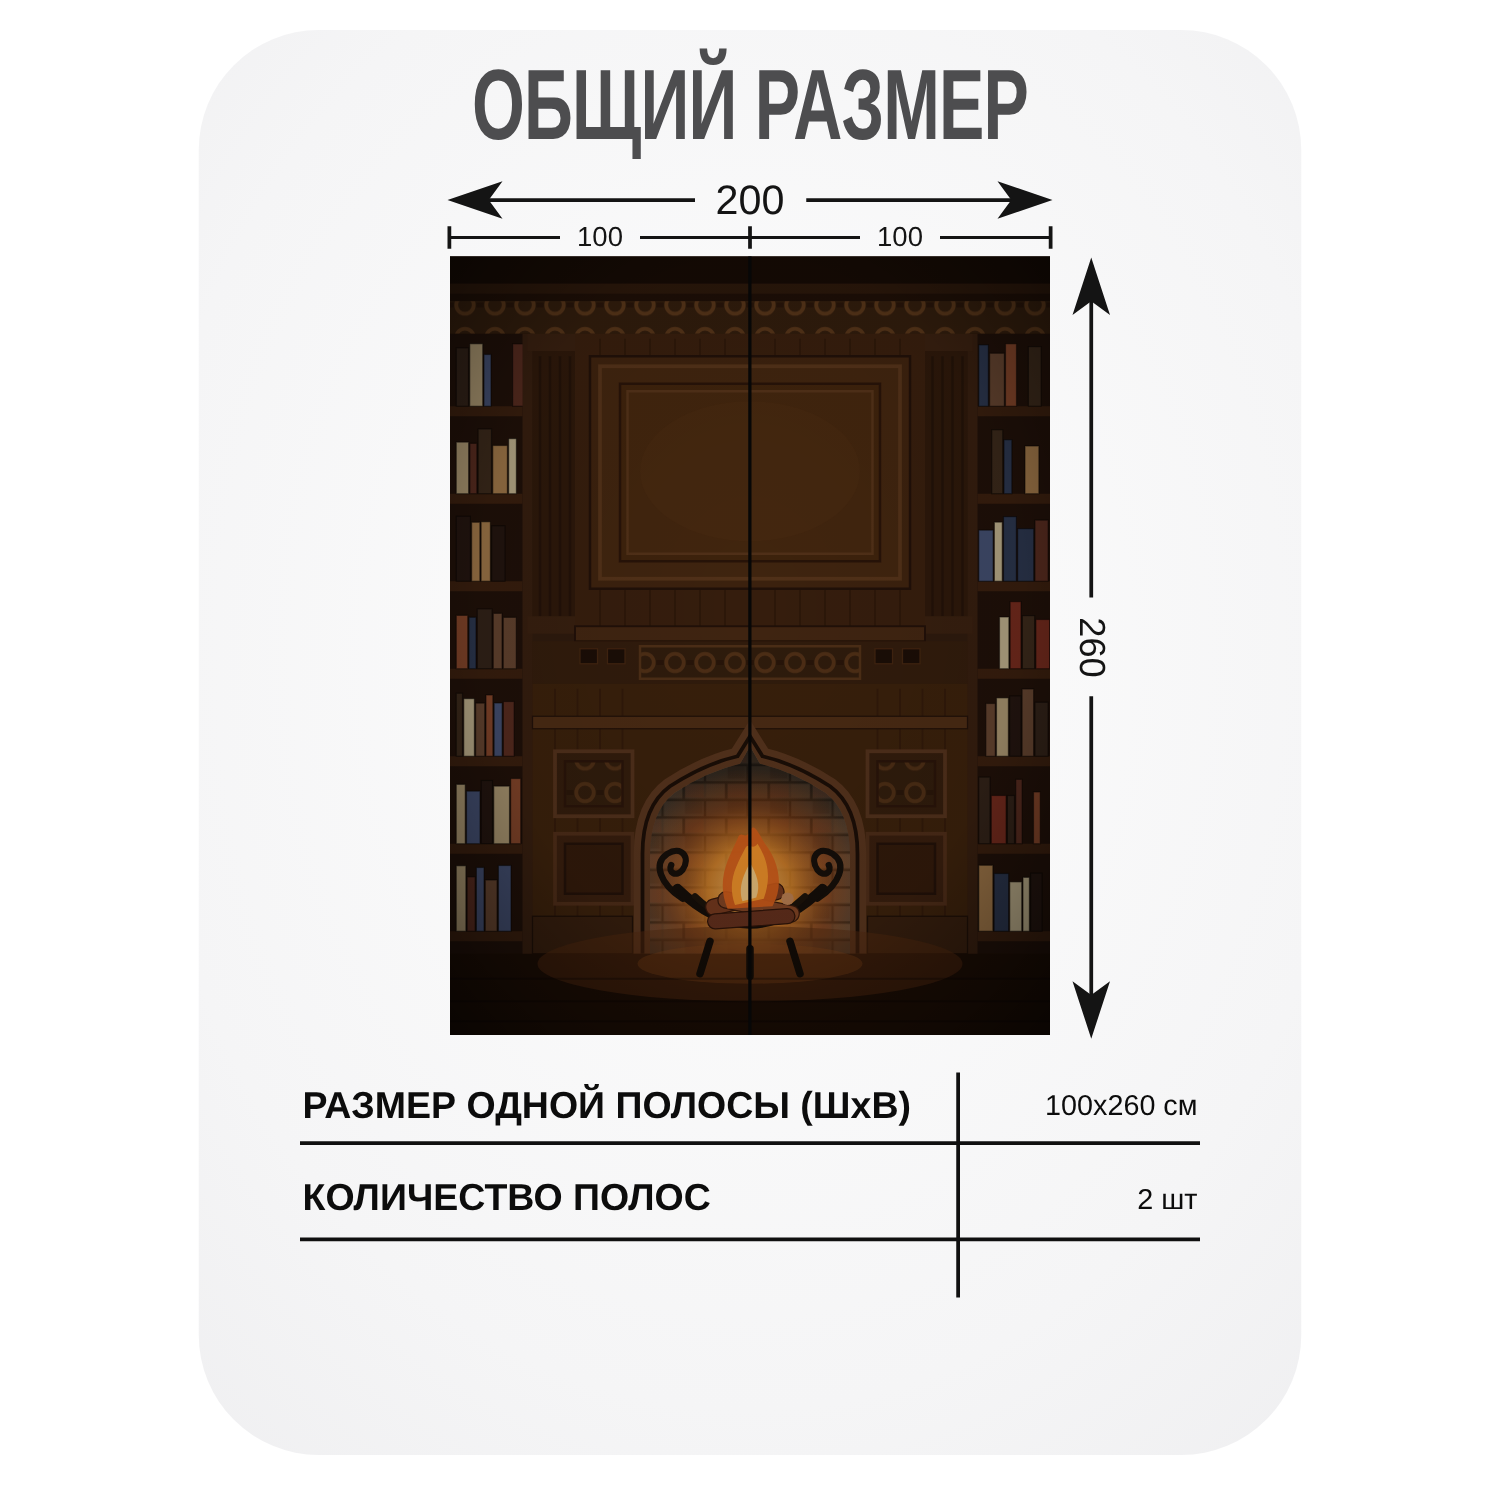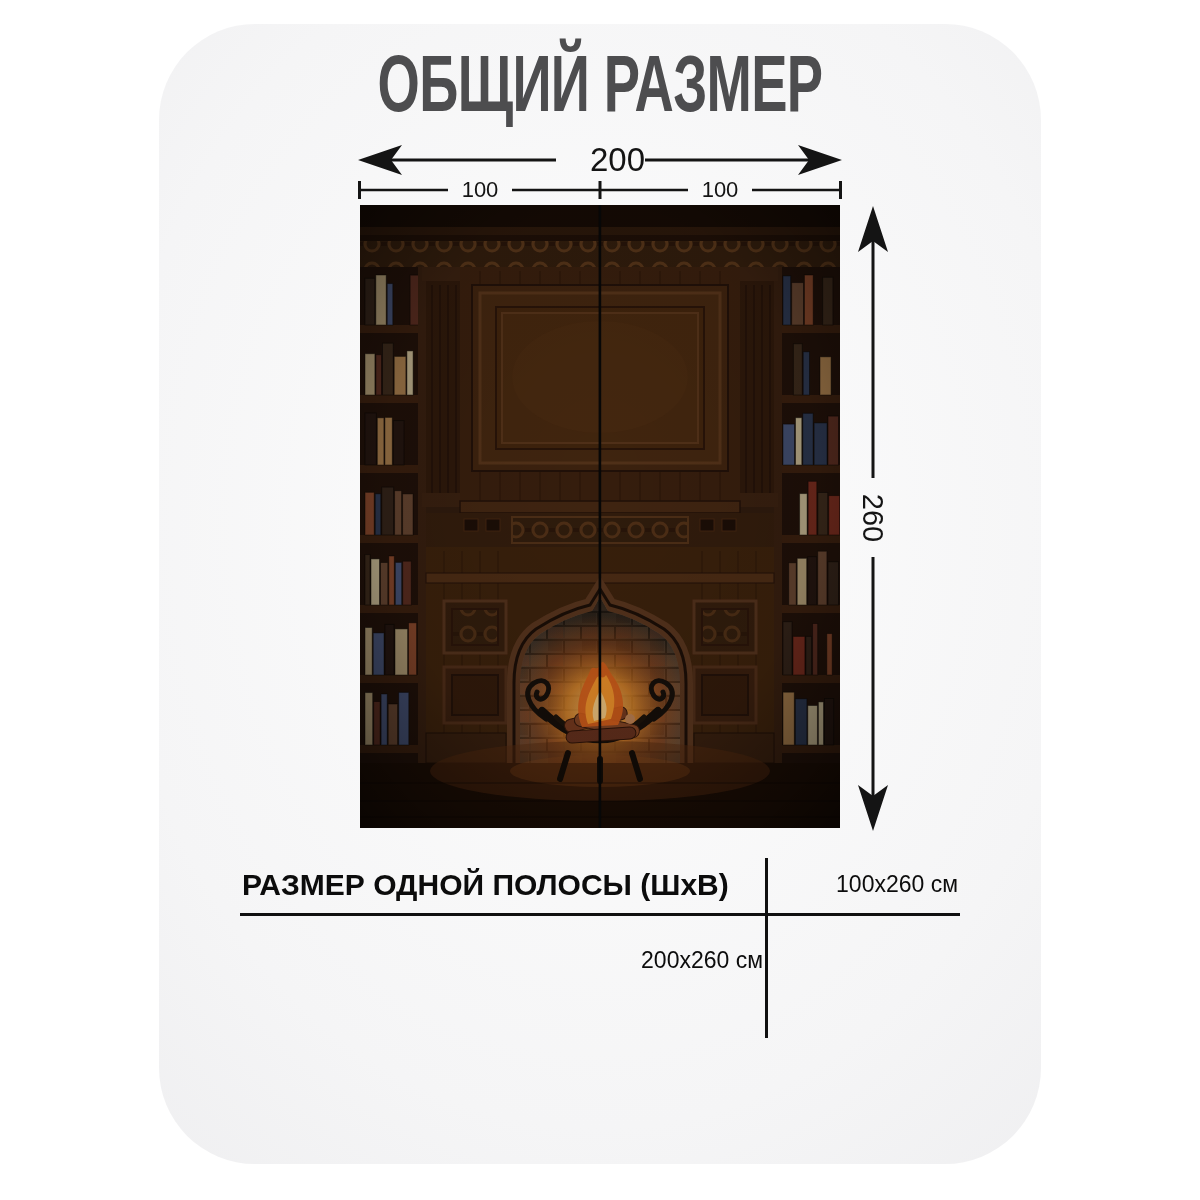--- a/index.html
+++ b/index.html
@@ -15,21 +15,21 @@
   }
   .title{
     position:absolute;left:159px;top:40px;width:882px;height:88px;
     line-height:88px;text-align:center;
     font-size:80px;font-weight:bold;color:#4d4d4f;letter-spacing:-1px;
     transform:scaleX(.68);transform-origin:50% 50%;
     white-space:nowrap;
   }
   .dims{position:absolute;left:0;top:0;pointer-events:none;}
   .dimlabel{position:absolute;color:#141414;text-align:center;white-space:nowrap;}
-  .lab-200{left:555px;top:141px;width:90px;font-size:33px;height:38px;line-height:38px;text-align:right;}
+  .lab-200{left:555px;top:141px;width:90px;font-size:33px;height:38px;line-height:38px;}
   .lab-100L{left:440px;top:176px;width:80px;font-size:22px;height:28px;line-height:28px;}
   .lab-100R{left:680px;top:176px;width:80px;font-size:22px;height:28px;line-height:28px;}
   .lab-260{
     left:833px;top:498px;width:80px;height:40px;line-height:40px;font-size:29px;
     transform:rotate(90deg);transform-origin:50% 50%;
   }
   .photo{position:absolute;left:360px;top:205px;width:480px;height:623px;}
   .photo svg{display:block;}
   .sizetable{
     position:absolute;left:240px;top:856px;width:720px;height:184px;
@@ -321,19 +321,22 @@
   <div class="dimlabel lab-200">200</div>
   <div class="dimlabel lab-100L">100</div>
   <div class="dimlabel lab-100R">100</div>
   <div class="dimlabel lab-260">260</div>
 
   <div class="sizetable">
     <div class="trow sep">
       <div class="tlabel">РАЗМЕР ОДНОЙ ПОЛОСЫ (ШхВ)</div>
       <div class="tvalue">100x260 см</div>
     </div>
+    <div class="trow sep">
+      <div class="tlabel">КОЛИЧЕСТВО ПОЛОС</div>
+      <div class="tvalue">2 шт</div>
+    </div>
     <div class="trow">
-      <div class="tvalue">200x260 см</div>
     </div>
     <div class="vdivider"></div>
   </div>
 
 </div>
 
 </body></html>

